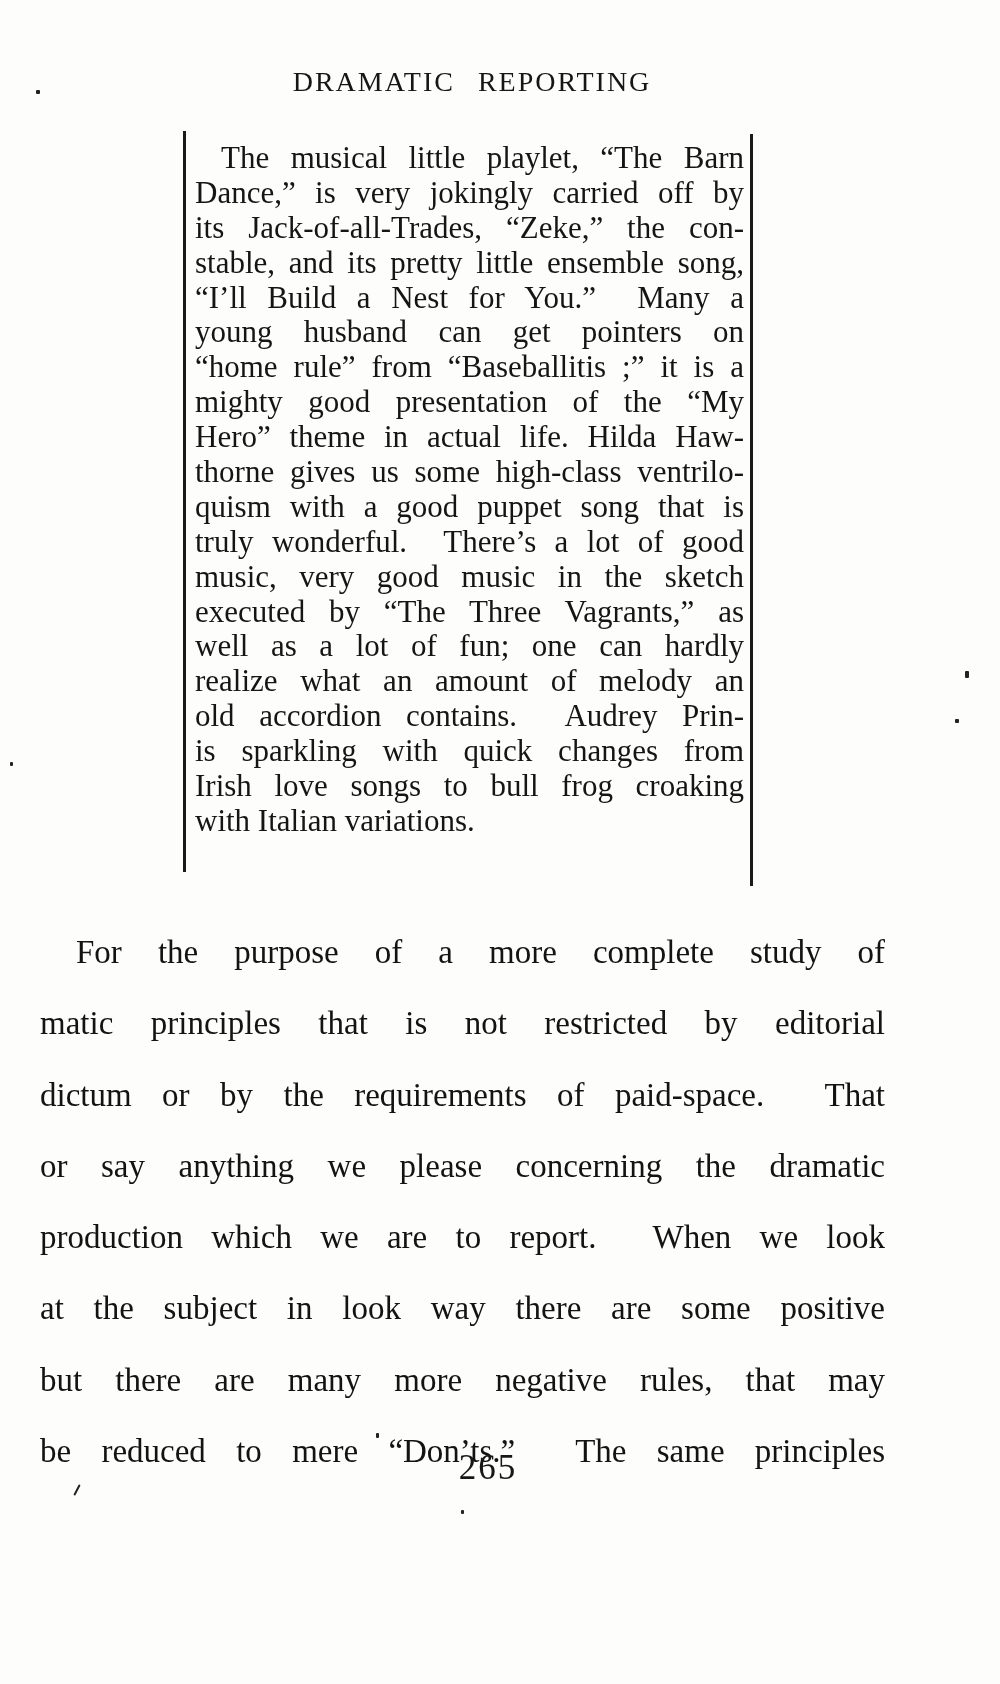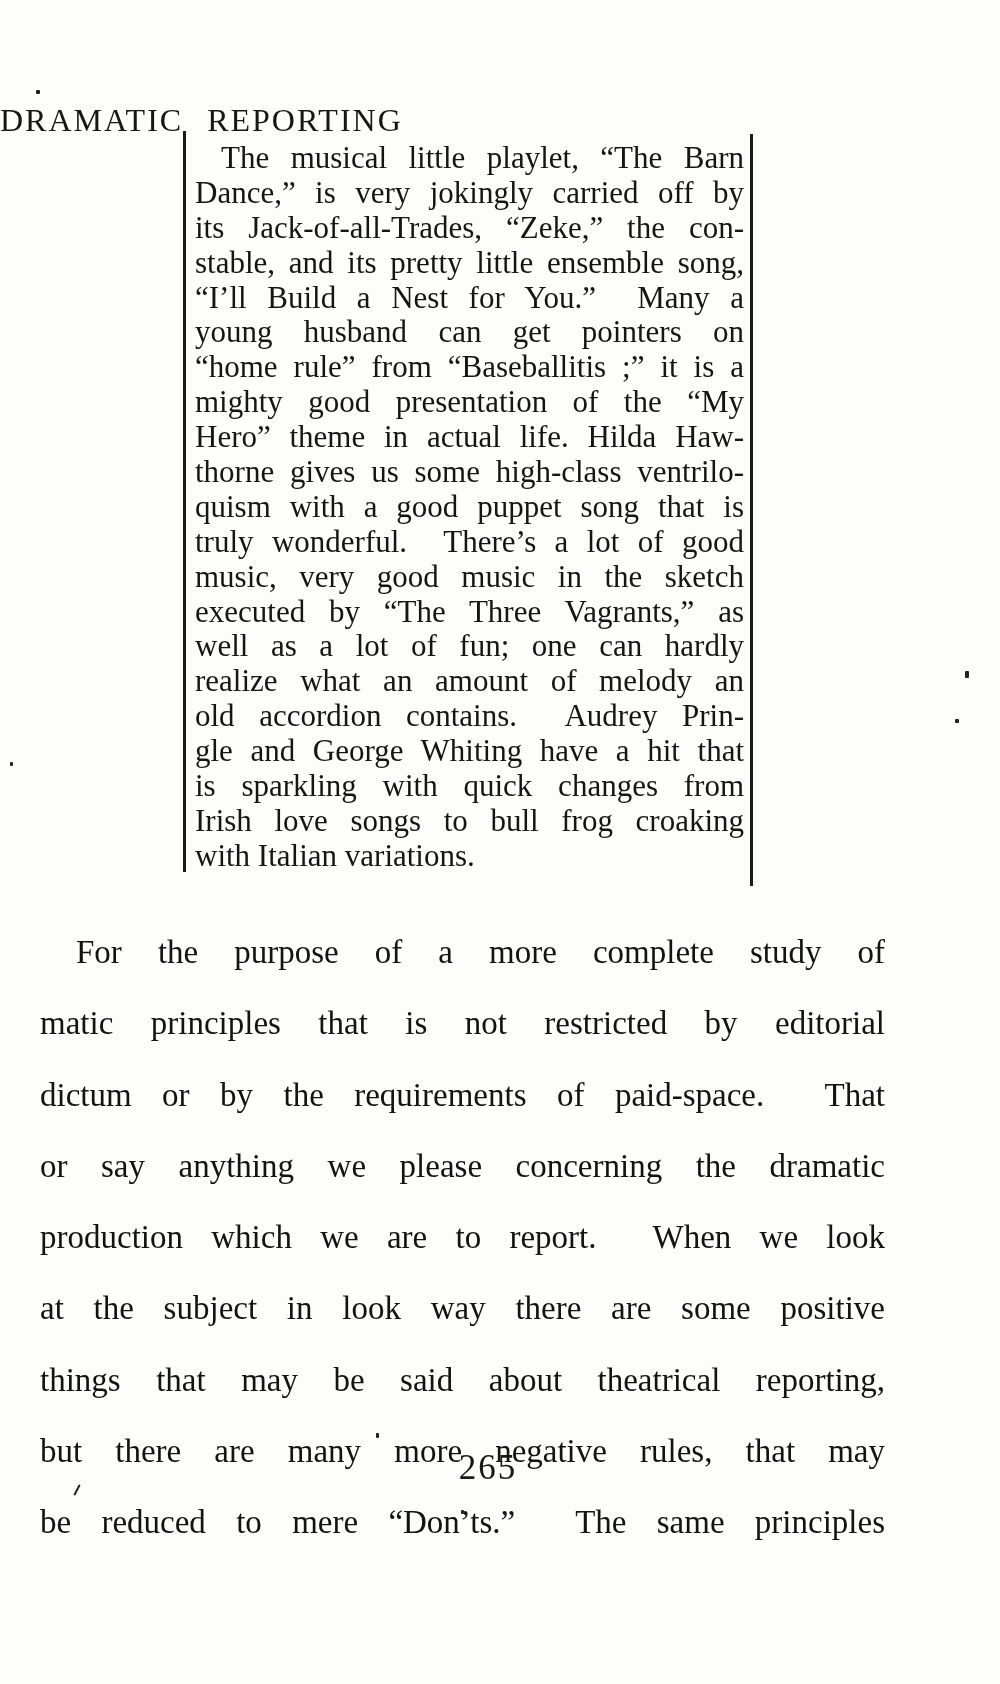--- a/index.html
+++ b/index.html
@@ -13,25 +13,25 @@
   }
   .page{
     position:absolute;inset:0;
     width:1000px;height:1684px;
     background:#fdfdfc;
     overflow:hidden;
   }
   .title{
     position:absolute;
     top:66px;left:0;width:944px;
-    font-size:32px;
+    text-align:center;
+    font-size:28px;
     letter-spacing:2px;
     word-spacing:14px;
     color:#161616;
-    margin-top:36px;
   }
   .rule{
     position:absolute;
     width:3px;
     background:#1a1a1a;
   }
   .rule-left{left:183px;top:131px;height:741px;}
   .rule-right{left:750px;top:134px;height:752px;}
   .quote{
     position:absolute;
@@ -108,34 +108,32 @@
       <div class="qline">mighty good presentation of the “My</div>
       <div class="qline">Hero” theme in actual life. Hilda Haw-</div>
       <div class="qline">thorne gives us some high-class ventrilo-</div>
       <div class="qline">quism with a good puppet song that is</div>
       <div class="qline">truly wonderful.&nbsp; There’s a lot of good</div>
       <div class="qline">music, very good music in the sketch</div>
       <div class="qline">executed by “The Three Vagrants,” as</div>
       <div class="qline">well as a lot of fun; one can hardly</div>
       <div class="qline">realize what an amount of melody an</div>
       <div class="qline">old accordion contains.&nbsp; Audrey Prin-</div>
-      <div class="qline">gle and George Whiting have a hit that</div>
       <div class="qline">is sparkling with quick changes from</div>
       <div class="qline">Irish love songs to bull frog croaking</div>
       <div class="qline">with Italian variations.</div>
     </div>
 
   <div class="para">
       <div class="pline">For the purpose of a more complete study of</div>
       <div class="pline">matic principles that is not restricted by editorial</div>
       <div class="pline">dictum or by the requirements of paid-space.&nbsp; That</div>
       <div class="pline">or say anything we please concerning the dramatic</div>
       <div class="pline">production which we are to report.&nbsp; When we look</div>
       <div class="pline">at the subject in look way there are some positive</div>
-      <div class="pline">things that may be said about theatrical reporting,</div>
       <div class="pline">but there are many more negative rules, that may</div>
       <div class="pline">be reduced to mere “Don’ts.”&nbsp; The same principles</div>
     </div>
 
   <div class="pageno">265</div>
 
   <div class="speck speck-a"></div>
   <div class="speck speck-b"></div>
   <div class="speck speck-c"></div>
   <div class="speck speck-d"></div>

